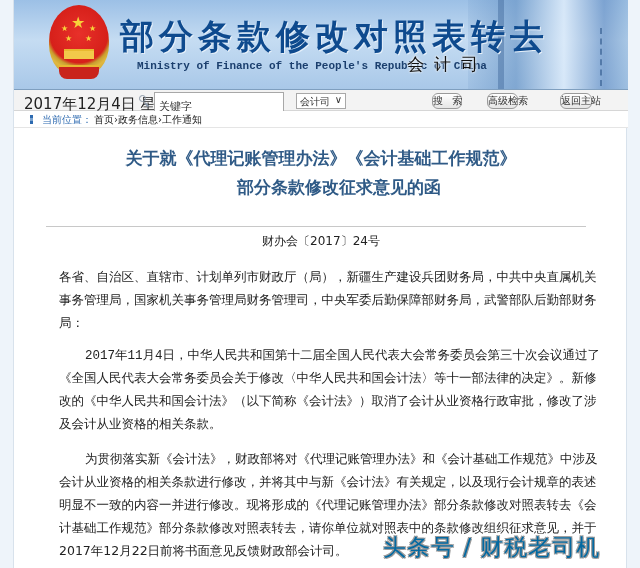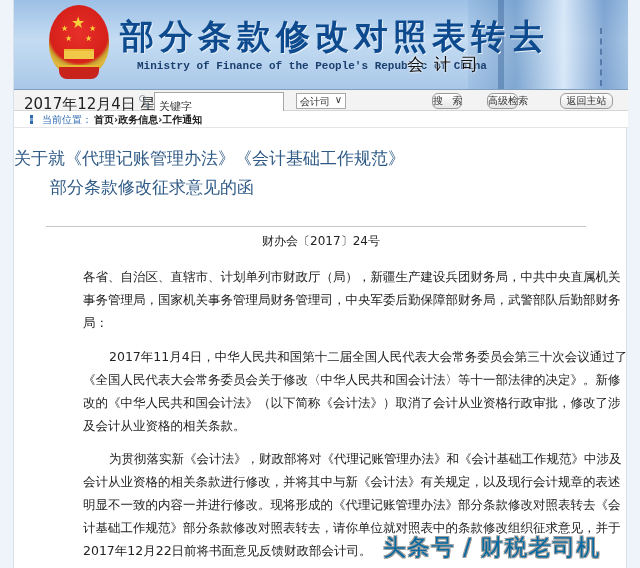--- a/index.html
+++ b/index.html
@@ -32,38 +32,38 @@
   .date { position: absolute; left: 10px; top: 5px; font-size: 15px; color: #222; white-space: nowrap; }
   .search-icon { position: absolute; left: 124px; top: 4px; width: 12px; height: 12px; }
   .search-icon .lens { position: absolute; left: 1px; top: 1px; width: 7px; height: 7px; border: 1.5px solid #8a97a6; border-radius: 50%; }
   .search-icon .handle { position: absolute; left: 7px; top: 8px; width: 5px; height: 2px; background: #8a97a6; transform: rotate(45deg); transform-origin: left center; }
   .kw-input { position: absolute; left: 140px; top: 2px; width: 130px; height: 28px; border: 1px solid #a8a8a8; background: #fff; font-size: 11px; padding: 1px 4px; color: #333; font-family: "DejaVu Sans", sans-serif; }
   .select { position: absolute; left: 282px; top: 3px; width: 50px; height: 16px; border: 1px solid #a8a8a8; background: #fff; font-size: 10px; padding: 1px 3px; color: #333; white-space: nowrap; }
   .select .chev { position: absolute; right: 3px; top: 0; font-size: 10px; color: #333; }
   .btn { position: absolute; top: 3px; height: 16px; border: 1px solid #9a9a9a; border-radius: 6px; background: linear-gradient(#ffffff, #e6e6e6); font-size: 10px; color: #333; text-align: center; line-height: 14px; white-space: nowrap; }
   .btn-search { left: 418px; width: 30px; letter-spacing: 3px; }
   .btn-adv { left: 473px; width: 31px; }
-  .btn-home { left: 546px; width: 53px; }
+  .btn-home { left: 546px; width: 32px; }
 
   .crumbbar { position: absolute; left: 0; top: 111px; width: 614px; height: 17px; background: #fff; border-bottom: 1px solid #e5e5e5; }
   .crumb-mark { position: absolute; left: 16px; top: 4px; width: 3px; height: 9px; border-top: 3px solid #2d6ab0; border-bottom: 3px solid #2d6ab0; background: #7aa3d0; }
   .crumb-label { position: absolute; left: 28px; top: 2px; font-size: 10px; color: #2d6ab0; white-space: nowrap; }
-  .crumbs { position: absolute; left: 80px; top: 2px; font-size: 10px; color: #222; white-space: nowrap; font-weight: bold; }
+  .crumbs { position: absolute; left: 80px; top: 2px; font-size: 10px; color: #222; white-space: nowrap; }
   .crumbs span { cursor: pointer; }
 
   
-  .art-title { position: absolute; left: 0; width: 614px; font-family: "DejaVu Serif", serif; font-weight: normal; font-size: 17px; color: #2f5a86; white-space: nowrap; }
+  .art-title { position: absolute; left: 0; width: 614px; text-align: center; font-family: "DejaVu Serif", serif; font-weight: bold; font-size: 17px; color: #2f5a86; white-space: nowrap; }
   .t1 { top: 147px; }
   .t2 { top: 176px; padding-left: 36px; }
   .divider { position: absolute; left: 32px; top: 226px; width: 540px; height: 1px; background: #c8c8c8; }
   .docno { position: absolute; left: 0; width: 614px; top: 233px; text-align: center; font-size: 12px; color: #222; }
 
-  .body-text { position: absolute; left: 45px; width: 545px; font-size: 12.5px; line-height: 23px; color: #222; margin-left: 24px; }
+  .body-text { position: absolute; left: 45px; width: 545px; font-size: 12.5px; line-height: 23px; color: #222; }
   .p1 { top: 265px; }
-  .p2 { top: 345px; }
+  .p2 { top: 345px; font-family: Liberation Mono, monospace; }
   .p3 { top: 447px; }
   .indent { text-indent: 26px; }
 
   .watermark { position: absolute; left: 383px; top: 532px; font-size: 23px; color: #0369a1; letter-spacing: 1px; white-space: nowrap;
     text-shadow: -1px -1px 0 #9a9a9a, 1px -1px 0 #9a9a9a, -1px 1px 0 #9a9a9a, 1px 1px 0 #9a9a9a; }
 </style>
 </head>
 <body>
 
 <div class="page">

